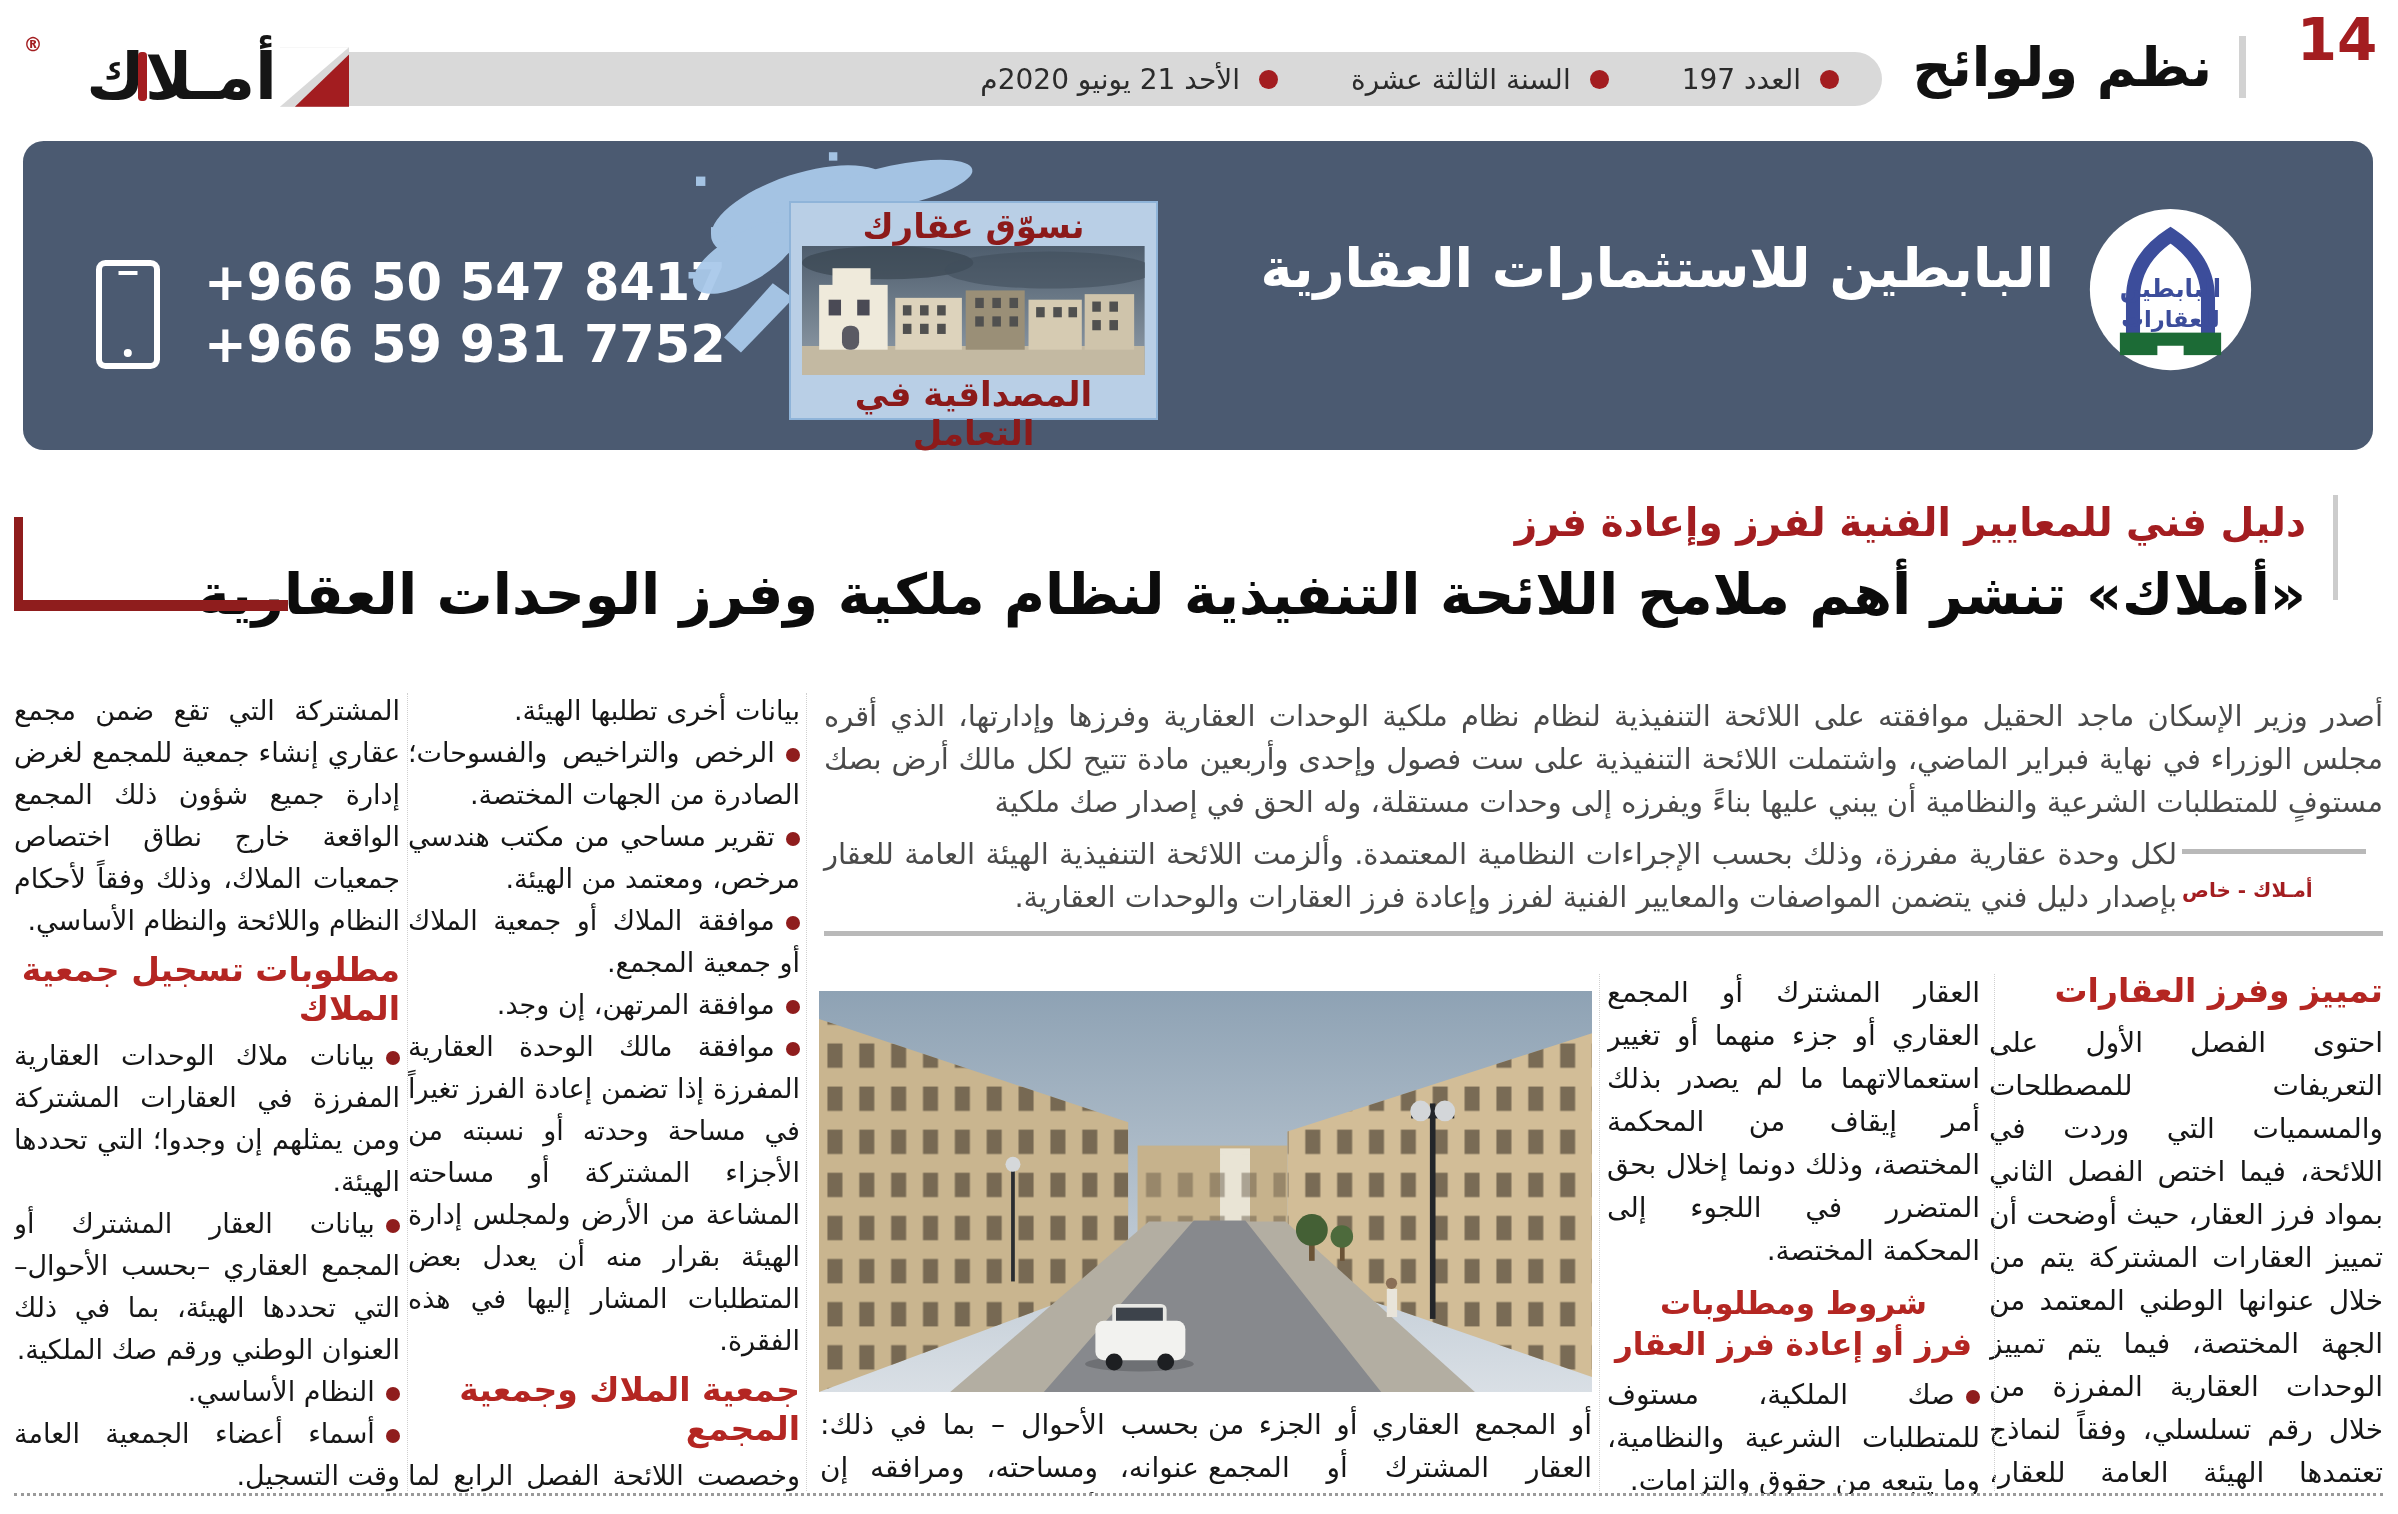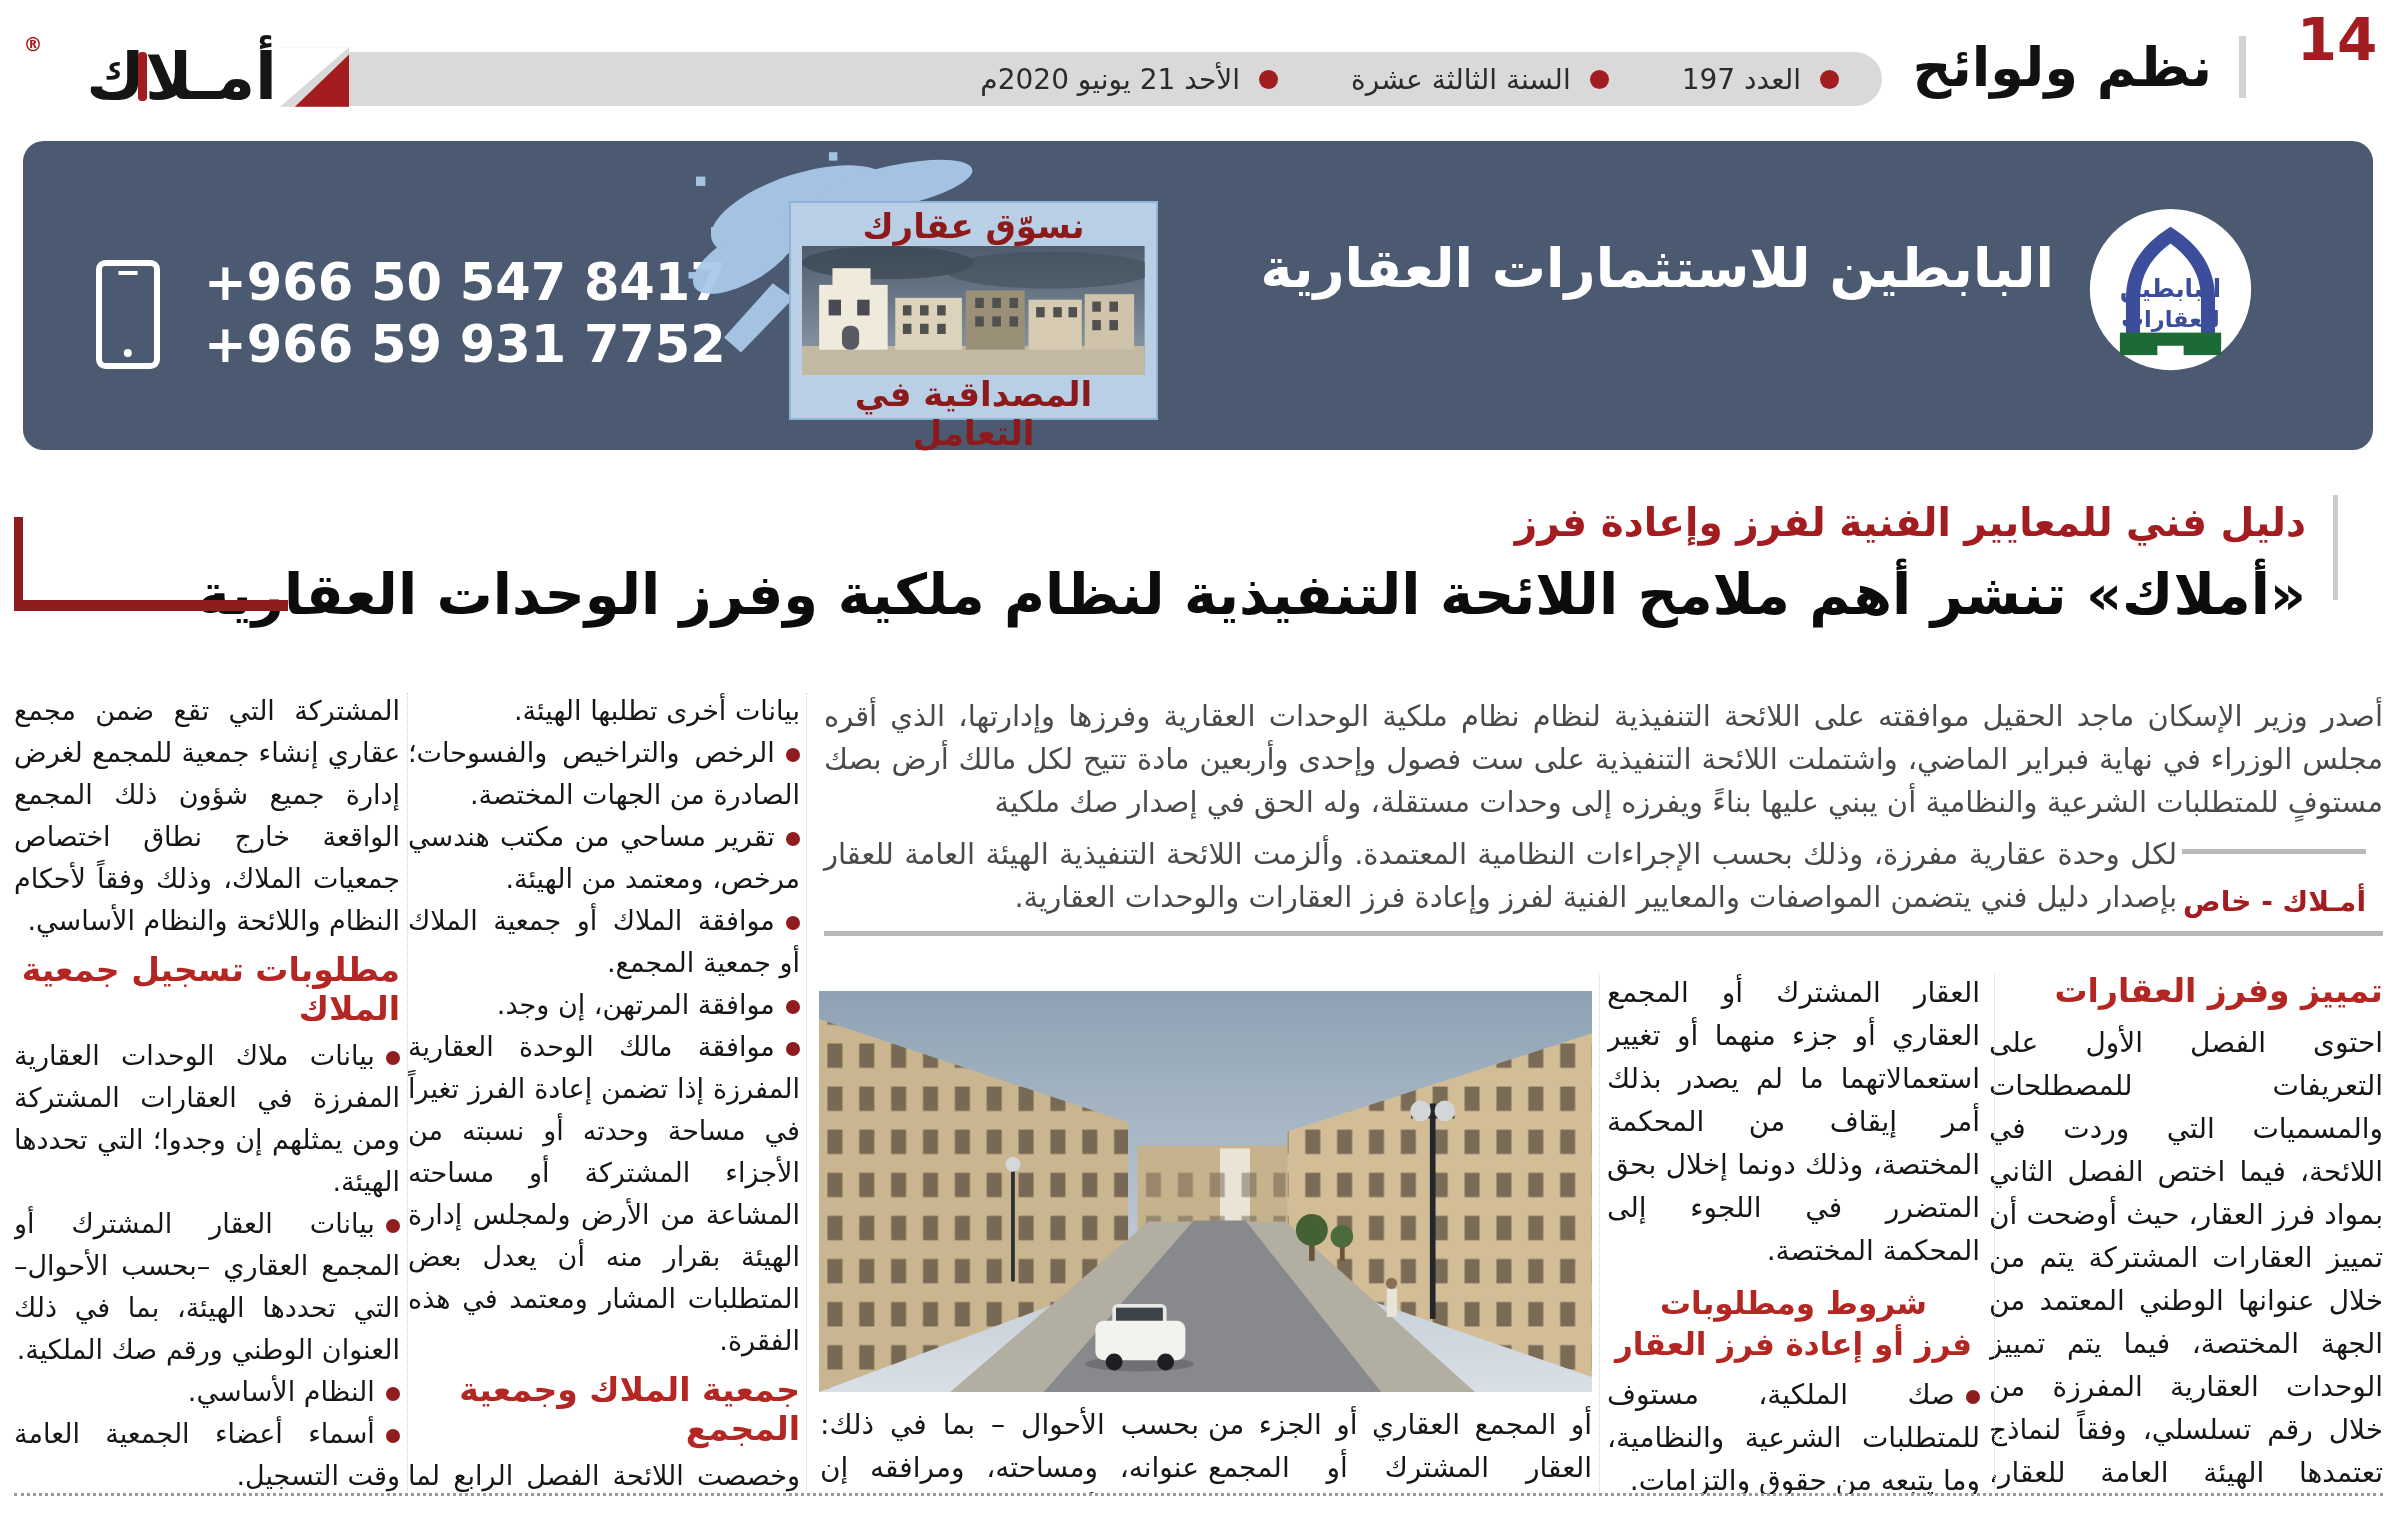--- a/index.html
+++ b/index.html
@@ -41,22 +41,22 @@
   
   .tick{right:60px;top:495px;width:4.7px;height:105px;background:#cccccc;}
   .kicker{right:92px;top:500px;font-size:39px;font-weight:bold;color:#a31d20;white-space:nowrap;}
   .headline{right:92px;top:562px;font-size:56px;font-weight:bold;color:#0c0c0c;white-space:nowrap;letter-spacing:-0.9px;}
   .bracket{left:15px;top:517px;width:274px;height:94px;border-left:9.4px solid #8f1d1d;border-bottom:11.2px solid #8f1d1d;box-sizing:border-box;}
 
   
   .lead{font-size:29px;line-height:43px;color:#4a4a4a;text-align:justify;}
   .lead1{right:15px;top:695px;width:1559px;}
   .lead2{right:221px;top:824px;width:1353px;margin-top:9px;}
-  .byline{right:32px;top:849px;width:184px;border-top:5.6px solid #b9b9b9;padding-top:31px;
-          color:#a31d20;font-size:28px;font-weight:bold;text-align:right;white-space:nowrap;}
+  .byline{right:32px;top:849px;width:184px;border-top:5.6px solid #b9b9b9;padding-top:24px;
+          color:#a31d20;font-size:20px;font-weight:bold;text-align:left;white-space:nowrap;}
   .rule-long{right:15px;top:931px;width:1559px;height:4.7px;background:#b9b9b9;}
 
   
   .colhead{font-size:33px;font-weight:bold;color:#b42622;}
   .coltext{font-size:28px;line-height:44px;text-align:justify;color:#161616;}
   .col1{right:15px;top:971px;width:394px;max-height:523px;overflow:hidden;}
   .col1 .colhead{text-align:right;margin-bottom:11.2px;}
   .col1 .coltext{line-height:43px;}
   .col2{right:418px;top:971px;width:373px;max-height:523px;overflow:hidden;}
   .col2 .coltext{line-height:43px;}
@@ -284,21 +284,21 @@
 
   <div class="abs cap cap-r">أو المجمع العقاري أو الجزء من العقار المشترك أو المجمع العقاري –</div>
   <div class="abs cap cap-l">بحسب الأحوال – بما في ذلك: عنوانه، ومساحته، ومرافقه إن وجدت، وأي</div>
 
   <div class="abs col5">
     <div class="coltext">بيانات أخرى تطلبها الهيئة.</div>
     <div class="b"><span class="dot"></span><span>الرخص والتراخيص والفسوحات؛ الصادرة من الجهات المختصة.</span></div>
     <div class="b"><span class="dot"></span><span>تقرير مساحي من مكتب هندسي مرخص، ومعتمد من الهيئة.</span></div>
     <div class="b"><span class="dot"></span><span>موافقة الملاك أو جمعية الملاك أو جمعية المجمع.</span></div>
     <div class="b"><span class="dot"></span><span>موافقة المرتهن، إن وجد.</span></div>
-    <div class="b"><span class="dot"></span><span>موافقة مالك الوحدة العقارية المفرزة إذا تضمن إعادة الفرز تغيراً في مساحة وحدته أو نسبته من الأجزاء المشتركة أو مساحته المشاعة من الأرض ولمجلس إدارة الهيئة بقرار منه أن يعدل بعض المتطلبات المشار ومعتمد في هذه الفقرة.</span></div>
+    <div class="b"><span class="dot"></span><span>موافقة مالك الوحدة العقارية المفرزة إذا تضمن إعادة الفرز تغيراً في مساحة وحدته أو نسبته من الأجزاء المشتركة أو مساحته المشاعة من الأرض ولمجلس إدارة الهيئة بقرار منه أن يعدل بعض المتطلبات المشار إليها في هذه الفقرة.</span></div>
     <div class="colhead">جمعية الملاك وجمعية المجمع</div>
     <div class="coltext">وخصصت اللائحة الفصل الرابع لما يخص جمعية الملاك وجمعية المجمع؛ حيث سمحت اللوائح لملاك العقارات</div>
   </div>
 
   <div class="abs col6">
     <div class="coltext">المشتركة التي تقع ضمن مجمع عقاري إنشاء جمعية للمجمع لغرض إدارة جميع شؤون ذلك المجمع الواقعة خارج نطاق اختصاص جمعيات الملاك، وذلك وفقاً لأحكام النظام واللائحة والنظام الأساسي.</div>
     <div class="colhead">مطلوبات تسجيل جمعية الملاك</div>
     <div class="b"><span class="dot"></span><span>بيانات ملاك الوحدات العقارية المفرزة في العقارات المشتركة ومن يمثلهم إن وجدوا؛ التي تحددها الهيئة.</span></div>
     <div class="b"><span class="dot"></span><span>بيانات العقار المشترك أو المجمع العقاري –بحسب الأحوال– التي تحددها الهيئة، بما في ذلك العنوان الوطني ورقم صك الملكية.</span></div>
     <div class="b"><span class="dot"></span><span>النظام الأساسي.</span></div>

